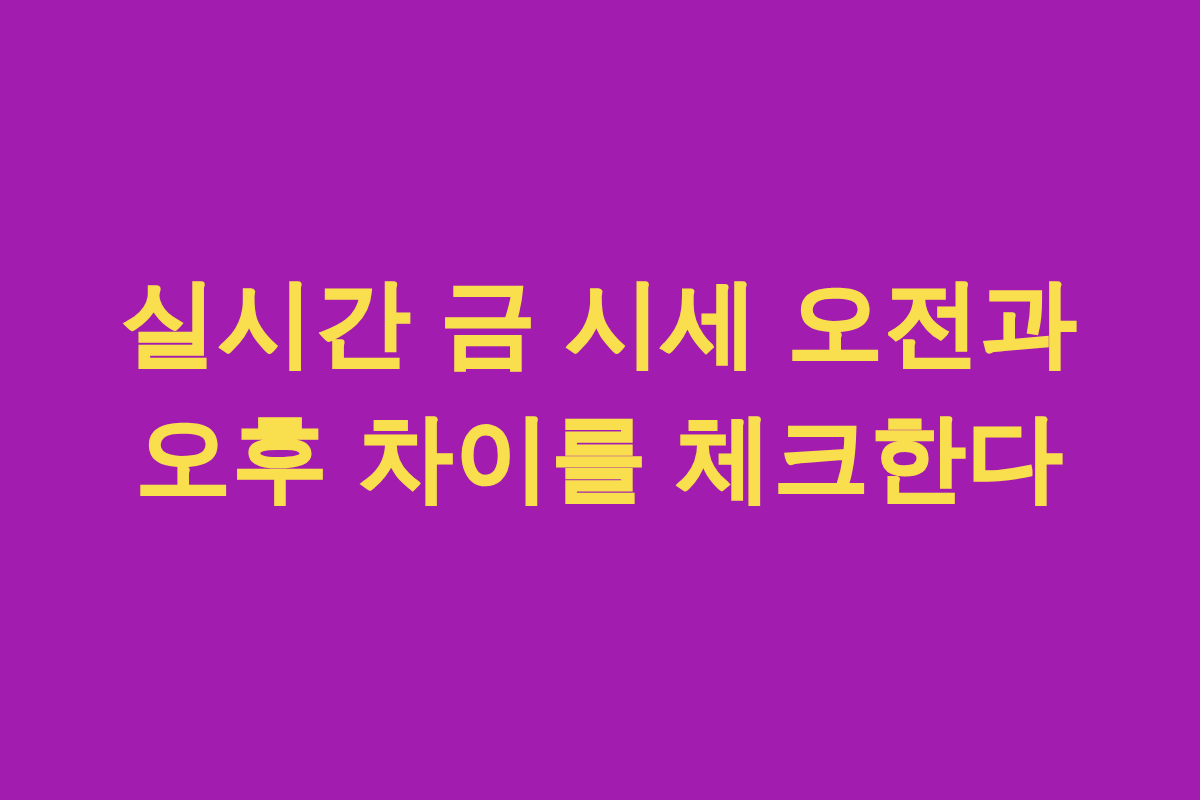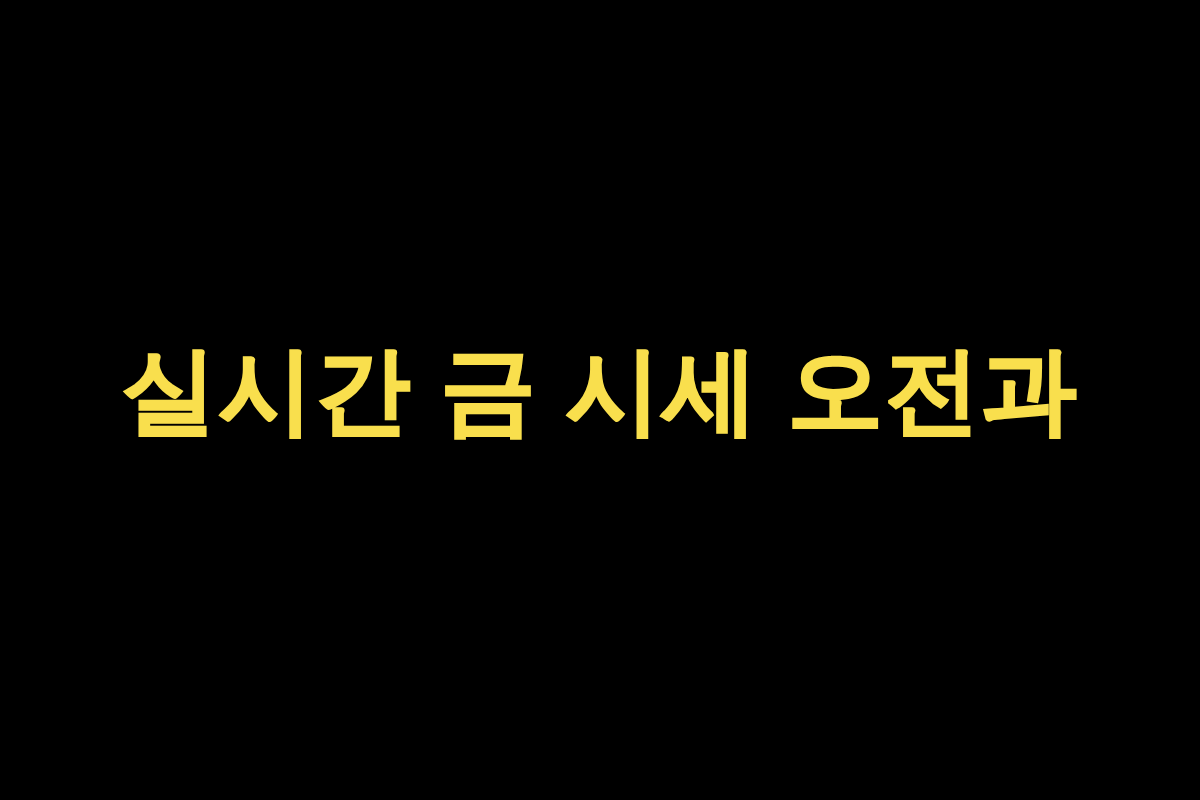--- a/index.html
+++ b/index.html
@@ -58,22 +58,23 @@
     font-size: 95px;
   }
 
   .headline-line.line-2 {
     font-size: 95px;
   }
 </style>
 </head>
 <body>
 
-<div id="banner-card" style="background: #000000;">
+<div id="banner-card" style="background: #a21caf;">
 
   <div id="headline-block">
 
     <span class="headline-line line-1" style="color: rgb(249, 223, 77); -webkit-text-stroke: 2px rgb(249, 223, 77);">실시간 금 시세 오전과</span>
 
+    <span class="headline-line line-2" style="color: rgb(249, 223, 77); -webkit-text-stroke: 2px rgb(249, 223, 77);">오후 차이를 체크한다</span>
 
   </div>
 
 </div>
 
 </body></html>

